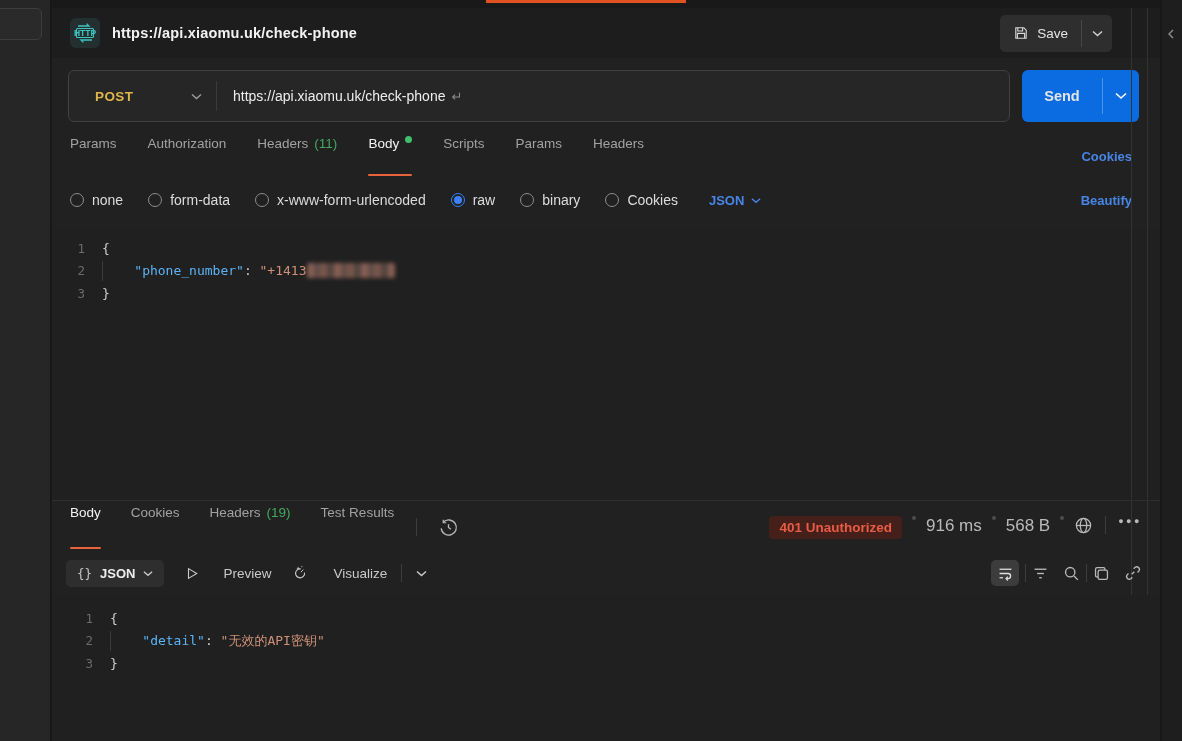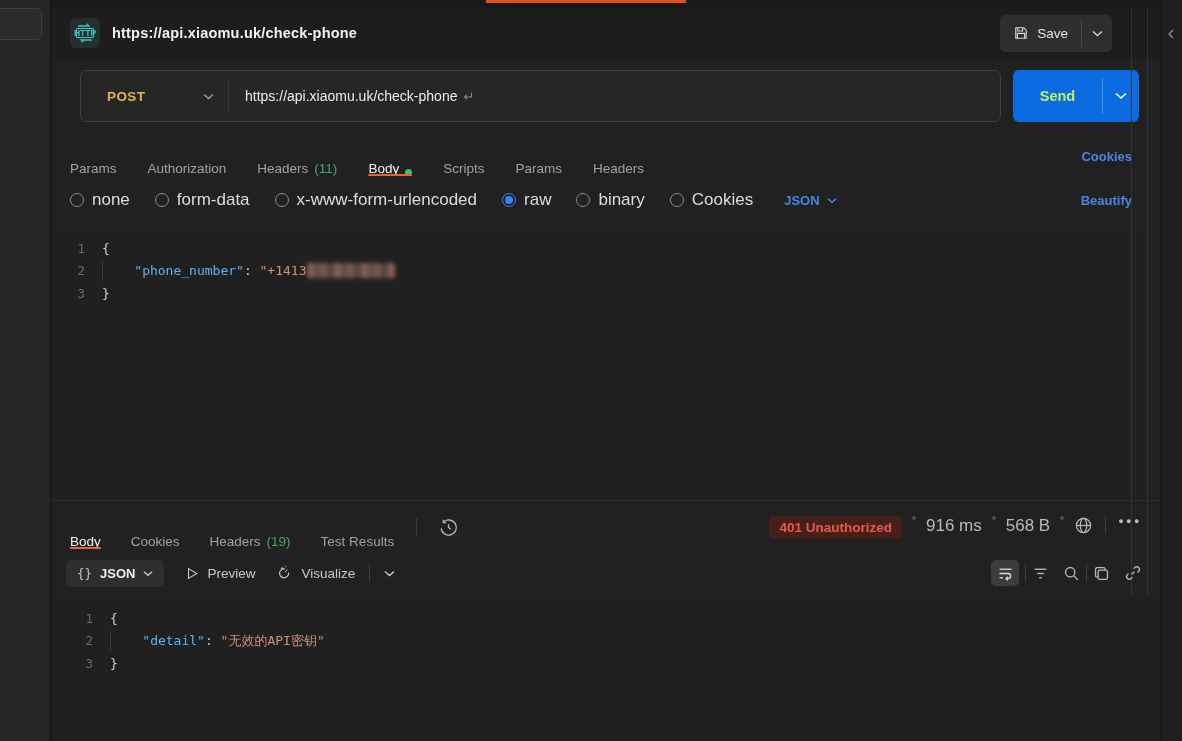--- a/index.html
+++ b/index.html
@@ -29,55 +29,55 @@
   .http-icon { width:30px; height:30px; border-radius:6px; background:#24302f;
     display:flex; align-items:center; justify-content:center; }
   .req-title { margin-left:12px; font-size:14.5px; font-weight:700; color:#f2f2f2; letter-spacing:.2px; }
   .save-btn { margin-left:auto; margin-right:30px; height:37px; background:#2e2e2e; border-radius:5px;
     display:flex; align-items:stretch; color:#e4e4e4; }
   .save-main { display:flex; align-items:center; gap:8px; padding:0 13px; font-size:13.5px; cursor:pointer; }
   .save-div { width:1px; background:#474747; margin:5px 0; }
   .save-caret { width:30px; display:flex; align-items:center; justify-content:center; cursor:pointer; }
 
   
-  .request-row { position:absolute; top:70px; left:28px; right:21px; height:52px; display:flex; }
+  .request-row { position:absolute; top:70px; left:16px; right:21px; height:52px; display:flex; }
   .url-box { flex:1; border:1px solid #404040; border-radius:6px; background:#262626;
     display:flex; align-items:center; margin-right:12px; }
   .method { display:flex; align-items:center; width:147px; padding:0 14px 0 26px; cursor:pointer; height:100%; }
   .method-label { font-size:13.5px; font-weight:700; letter-spacing:.4px; color:#e0b64b; }
   .method-caret { margin-left:auto; color:#9a9a9a; }
   .url-sep { width:1px; height:30px; background:#3a3a3a; }
   .url-text { padding-left:16px; font-size:14px; color:#ededed; }
   .url-enter { color:#8a8a8a; font-size:13px; margin-left:6px; }
-  .send-btn { width:126px; border-radius:6px; background:#0a6ce0; display:flex; align-items:stretch; color:#bef264; }
+  .send-btn { width:117px; border-radius:6px; background:#0a6ce0; display:flex; align-items:stretch; color:#e5e5e5; }
   .send-main { flex:1; display:flex; align-items:center; justify-content:center;
     font-size:14.5px; font-weight:700; cursor:pointer; }
   .send-div { width:1px; background:rgba(255,255,255,.28); margin:8px 0; }
   .send-caret { width:36px; display:flex; align-items:center; justify-content:center; cursor:pointer; }
 
   
   .tabs-row { position:absolute; top:136px; left:18px; right:28px; height:40px;
     display:flex; align-items:center; gap:31px; }
   .tab { font-size:13.5px; color:#a2a2a2; cursor:pointer; position:relative;
-    display:flex; align-items:flex-end; gap:6px; height:100%; }
+    display:flex; align-items:flex-start; gap:6px; height:100%; }
   .tab .count { color:#43a85f; }
   .tab.active { color:#f3f3f3; }
   .tab.active .underline { position:absolute; left:0; bottom:0; height:2px; width:100%; background:#e8633c; border-radius:1px; }
   .green-dot { width:7px; height:7px; border-radius:50%; background:#3ec169; }
   .link-blue { margin-left:auto; color:#4785e6; font-size:13px; font-weight:600; cursor:pointer; }
 
   
   .radio-row { position:absolute; top:182px; left:18px; right:28px; height:36px;
     display:flex; align-items:center; gap:25px; }
   .radio-item { display:flex; align-items:center; gap:8px; cursor:pointer; }
   .radio-circle { width:14px; height:14px; border-radius:50%; border:1.5px solid #8c8c8c; }
   .radio-item.selected .radio-circle { border-color:#3b82f6; position:relative; }
   .radio-item.selected .radio-circle::after { content:""; position:absolute; inset:2px;
     border-radius:50%; background:#3b82f6; }
-  .radio-label { font-size:17px; color:#dcdcdc; }
+  .radio-label { font-size:14px; color:#dcdcdc; }
   .lang-select { display:flex; align-items:center; gap:7px; color:#4785e6;
     font-size:13px; font-weight:600; cursor:pointer; margin-left:6px; }
 
   
   .editor { position:absolute; left:0; right:1px; background:#202020;
     font-family:"DejaVu Sans Mono", monospace; font-size:13px; }
   .editor.request { top:228px; height:272px; padding-top:9px; }
   .editor.response-ed { top:0; height:147px; padding-top:6px; }
   .code-line { display:flex; align-items:center; height:22.5px; white-space:pre; }
   .ln { width:50px; text-align:right; padding-right:17px; color:#6b6b6b; flex:none; font-size:12.5px; }
@@ -108,21 +108,21 @@
   .dot-sep { width:4px; height:4px; border-radius:50%; background:#4d4d4d; }
   .meta-text { color:#b9b9b9; font-size:17px; }
   .ellipsis { color:#b9b9b9; font-size:9px; letter-spacing:2.5px; cursor:pointer; }
 
   .res-toolbar { position:absolute; top:52px; left:14px; right:18px; height:40px;
     display:flex; align-items:center; gap:20px; }
   .json-btn { display:flex; align-items:center; gap:8px; background:#2e2e2e; border-radius:5px;
     padding:6px 11px; cursor:pointer; }
   .json-braces { font-family:"DejaVu Sans Mono", monospace; font-size:12.5px; color:#c8c8c8; }
   .json-label { color:#ededed; font-size:13px; font-weight:600; }
-  .tool-item { display:flex; align-items:center; gap:8px; color:#c9c9c9; font-size:13.5px; cursor:pointer; }
+  .tool-item { display:flex; align-items:center; gap:24px; color:#c9c9c9; font-size:13.5px; cursor:pointer; }
   .res-tools-right { margin-left:auto; display:flex; align-items:center; gap:14px; }
   .icon-toggle-active { background:#3c3c3c; border-radius:5px; width:28px; height:26px; }
 
   .res-editor-wrap { position:absolute; top:94px; left:0; right:0; bottom:0; background:#202020; }
   .res-editor-wrap .ln { width:58px; }
 </style>
 </head>
 <body>
 
 <div class="left-sidebar">

